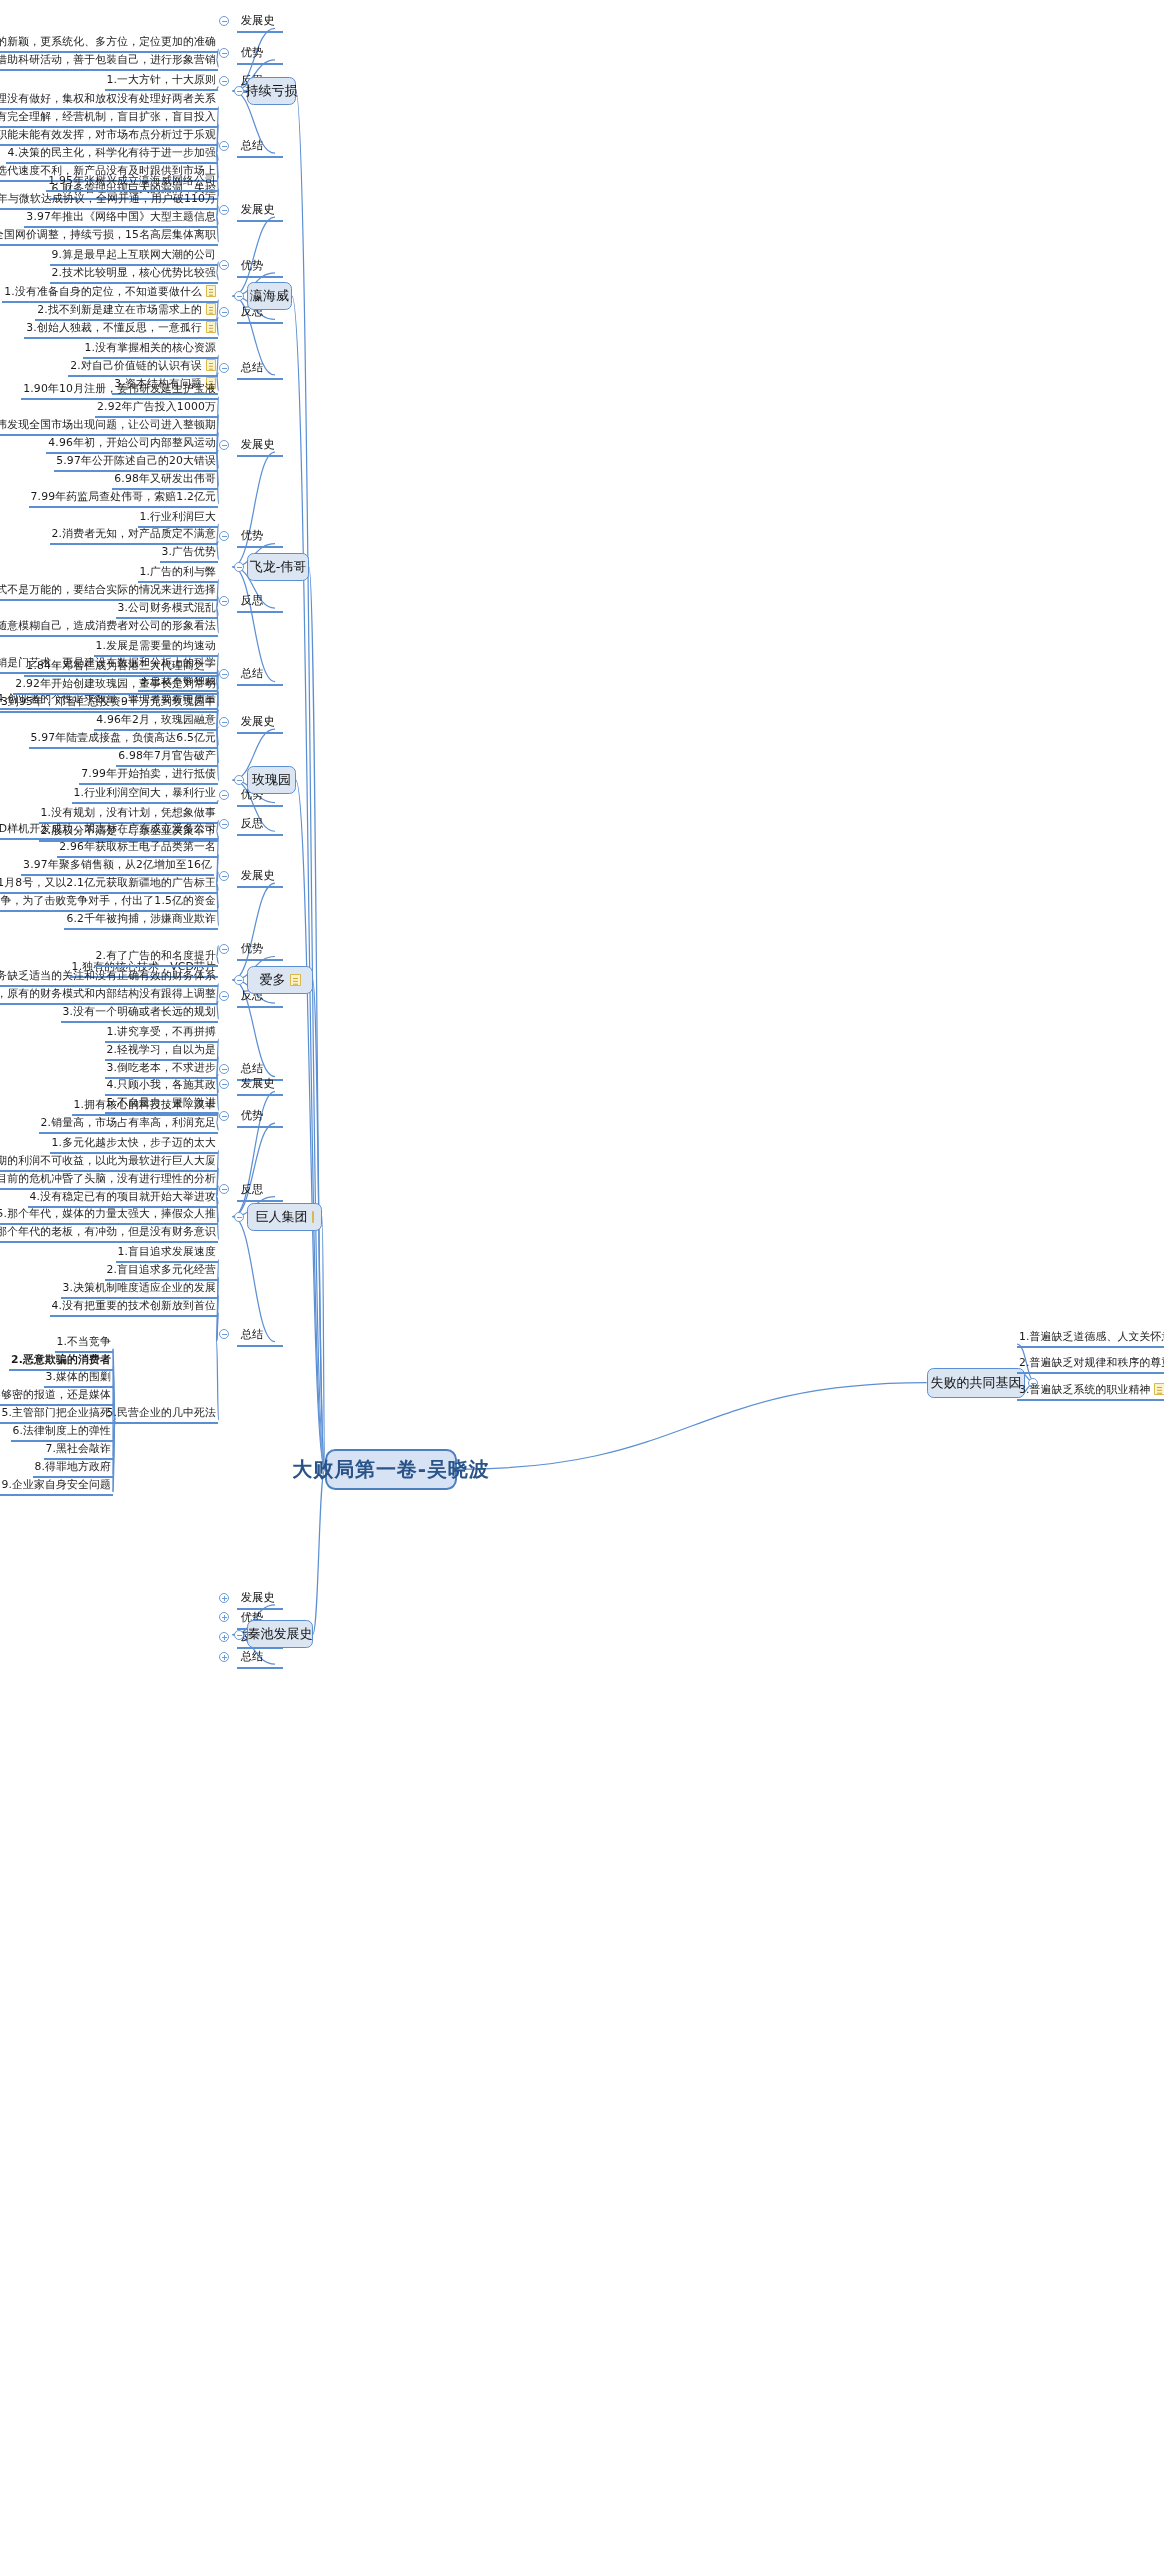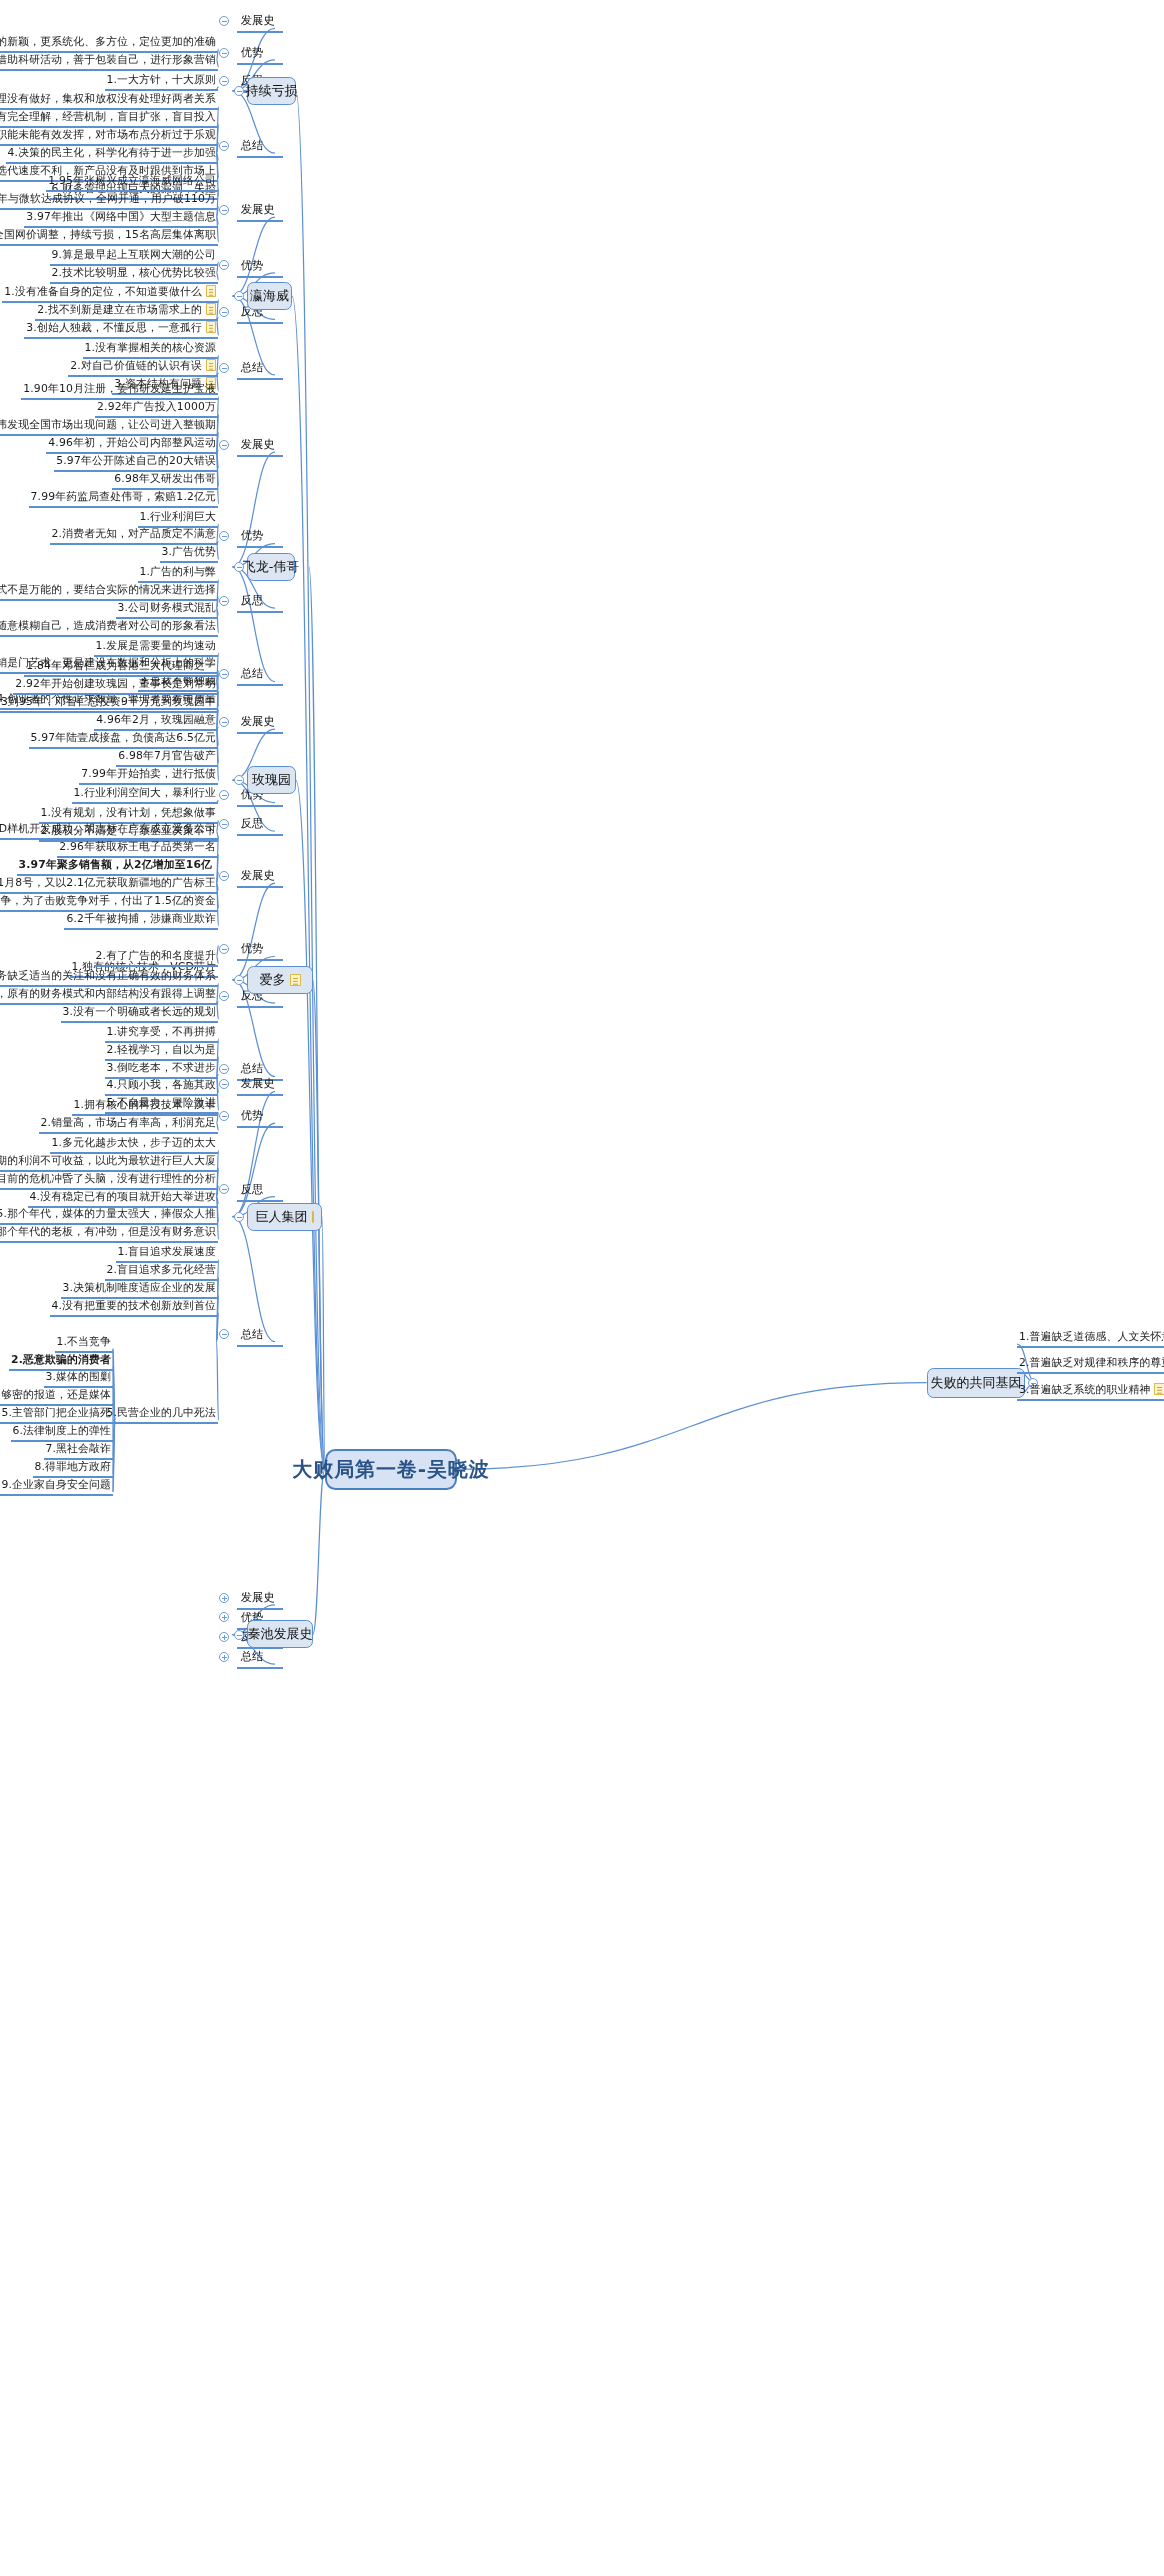--- a/index.html
+++ b/index.html
@@ -286,21 +286,21 @@
       <div class="leaf r" style="top: 601px; right: 946px;"><span>3.公司财务模式混乱</span></div>
       <div class="leaf r" style="top: 619px; right: 946px;"><span>4.公司总裁不能随意模糊自己，造成消费者对公司的形象看法</span></div>
       <div class="cat" style="top: 594px; left: 237px; min-width: 38px;"><span>反思</span></div>
       <div class="toggle" style="top: 596px; left: 219px;"></div>
       <div class="leaf r" style="top: 639px; right: 946px;"><span>1.发展是需要量的均速动</span></div>
       <div class="leaf r" style="top: 656px; right: 946px;"><span>2.市场营销是门艺术，更是建设在数据和分析上的科学</span></div>
       <div class="leaf r" style="top: 674px; right: 946px;"><span>3.总裁不够独裁</span></div>
       <div class="leaf r" style="top: 692px; right: 946px;"><span>4.创业者的个性追求数量，管理者要看中质量</span></div>
       <div class="cat" style="top: 667px; left: 237px; min-width: 38px;"><span>总结</span></div>
       <div class="toggle" style="top: 669px; left: 219px;"></div>
-      <div class="box" style="left: 247px; top: 553px; width: 48px; height: 28px;">
+      <div class="box" style="left: 247px; top: 553px; width: 62px; height: 28px;">
         <span>飞龙-伟哥</span>
       </div>
       <div class="toggle" style="top: 562px; left: 234px;"></div>
       <div class="leaf r" style="top: 659px; right: 946px;"><span>1.84年邓智仁成为香港三大代理商之一</span></div>
       <div class="leaf r" style="top: 677px; right: 946px;"><span>2.92年开始创建玫瑰园，董事长是刘常明</span></div>
       <div class="leaf r" style="top: 695px; right: 946px;"><span>3.93到95年，邓智仁总投资9千万元到玫瑰园中</span></div>
       <div class="leaf r" style="top: 713px; right: 946px;"><span>4.96年2月，玫瑰园融意</span></div>
       <div class="leaf r" style="top: 731px; right: 946px;"><span>5.97年陆壹成接盘，负债高达6.5亿元</span></div>
       <div class="leaf r" style="top: 749px; right: 946px;"><span>6.98年7月官告破产</span></div>
       <div class="leaf r" style="top: 767px; right: 946px;"><span>7.99年开始拍卖，进行抵债</span></div>
@@ -312,21 +312,21 @@
       <div class="leaf r" style="top: 806px; right: 946px;"><span>1.没有规划，没有计划，凭想象做事</span></div>
       <div class="leaf r" style="top: 824px; right: 946px;"><span>2.股权分不清楚，导致企业决策不下</span></div>
       <div class="cat" style="top: 817px; left: 237px; min-width: 38px;"><span>反思</span></div>
       <div class="toggle" style="top: 819px; left: 219px;"></div>
       <div class="box" style="left: 247px; top: 766px; width: 49px; height: 28px;">
         <span>玫瑰园</span>
       </div>
       <div class="toggle" style="top: 775px; left: 234px;"></div>
       <div class="leaf r" style="top: 822px; right: 946px;"><span>1.95年7月VCD样机开发成功，胡志标在广东成立爱多公司</span></div>
       <div class="leaf r" style="top: 840px; right: 946px;"><span>2.96年获取标王电子品类第一名</span></div>
-      <div class="leaf r" style="top: 858px; right: 950px; font-weight: bold;"><span>3.97年聚多销售额，从2亿增加至16亿</span></div>
+      <div class="leaf r" style="top: 858px; right: 950px;"><span>3.97年聚多销售额，从2亿增加至16亿</span></div>
       <div class="leaf r" style="top: 876px; right: 946px;"><span>4.97年11月8号，又以2.1亿元获取新疆地的广告标王</span></div>
       <div class="leaf r" style="top: 894px; right: 946px;"><span>5.98年商业竞争，为了击败竞争对手，付出了1.5亿的资金</span></div>
       <div class="leaf r" style="top: 912px; right: 946px;"><span>6.2千年被拘捕，涉嫌商业欺诈</span></div>
       <div class="cat" style="top: 869px; left: 237px; min-width: 38px;"><span>发展史</span></div>
       <div class="toggle" style="top: 871px; left: 219px;"></div>
       <div class="leaf r" style="top: 932px; right: 946px; margin-top: 28px;"><span>1.独有的核心技术，VCD芯片</span></div>
       <div class="leaf r" style="top: 949px; right: 946px;"><span>2.有了广告的和名度提升</span></div>
       <div class="cat" style="top: 942px; left: 237px; min-width: 38px;"><span>优势</span></div>
       <div class="toggle" style="top: 944px; left: 219px;"></div>
       <div class="leaf r" style="top: 969px; right: 946px;"><span>1.对财务缺乏适当的关注和没有正确有效的财务体系</span></div>

